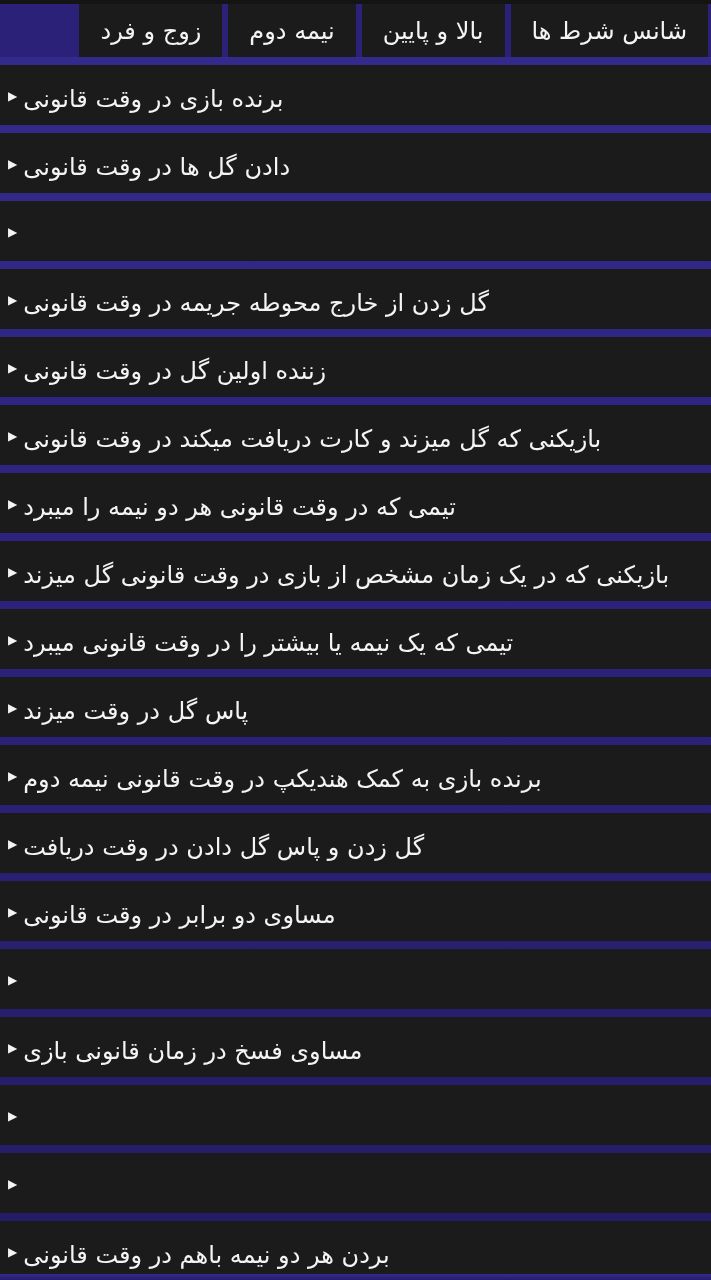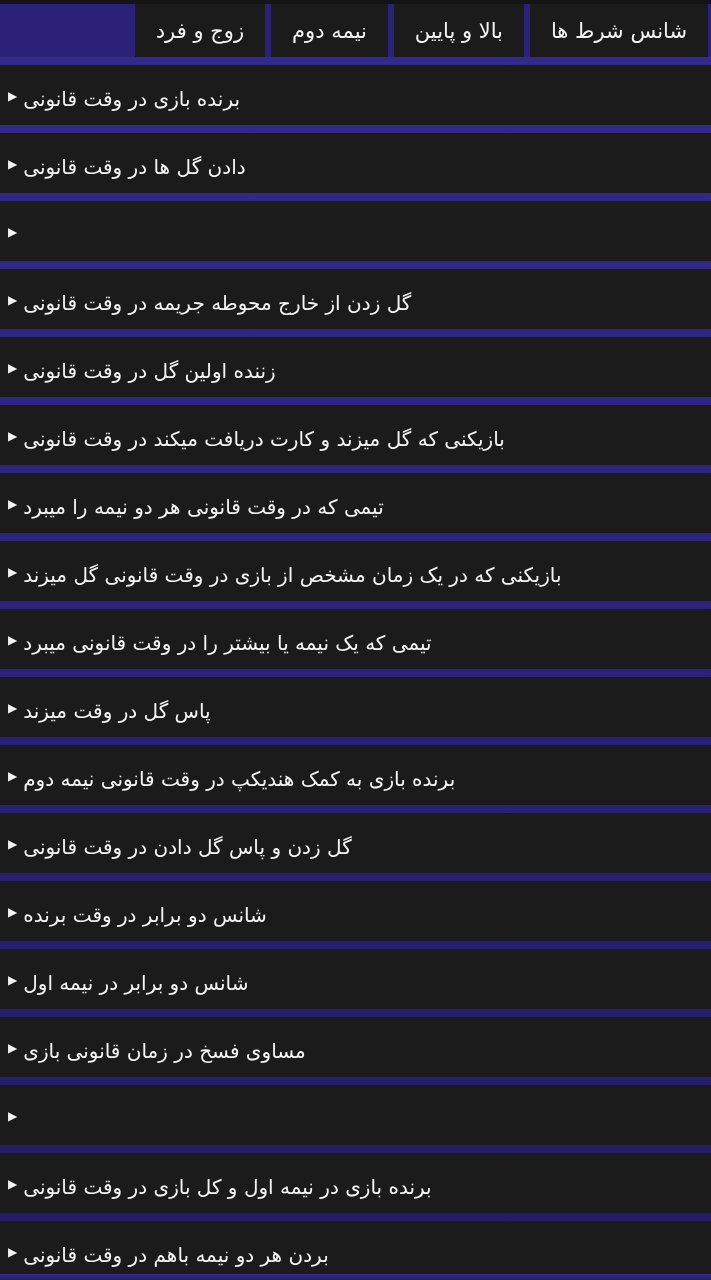--- a/index.html
+++ b/index.html
@@ -26,21 +26,21 @@
     background:var(--accent);
     align-items:stretch;
   }
   .tab{
     background:var(--surface);
     color:var(--text);
     display:flex;
     align-items:center;
     justify-content:center;
     padding:0 21px;
-    font-size:21px;
+    font-size:24px;
     white-space:nowrap;
     cursor:pointer;
   }
   .list{
     display:flex;
     flex-direction:column;
     gap:8px;
     padding-top:8px;
     background:linear-gradient(180deg,#332a8c 0%, var(--accent) 55%, #231c63 100%);
     background-color:var(--accent);
@@ -60,21 +60,21 @@
     font-size:12px;
     line-height:1;
     margin-right:6px;
     flex:none;
     transform:translateY(1px);
   }
   .row-label{
     direction:rtl;
     unicode-bidi:isolate;
     color:var(--text);
-    font-size:20px;
+    font-size:24px;
     white-space:nowrap;
     margin-top:8px;
   }
   .bottom-strip{
     position:absolute;
     left:0;bottom:0;
     width:100%;height:6px;
     background:linear-gradient(180deg,#352b8e 0%, #241d66 100%);
     z-index:5;
   }
@@ -154,45 +154,43 @@
     <span class="row-label">پاس گل در وقت میزند</span>
   </div>
 
   <div class="row">
     <span class="expand-icon">▶</span>
     <span class="row-label">برنده بازی به کمک هندیکپ در وقت قانونی نیمه دوم</span>
   </div>
 
   <div class="row">
     <span class="expand-icon">▶</span>
-    <span class="row-label">گل زدن و پاس گل دادن در وقت قانونی</span>
+    <span class="row-label">گل زدن و پاس گل دادن در وقت دریافت</span>
   </div>
 
   <div class="row">
     <span class="expand-icon">▶</span>
-    <span class="row-label">شانس دو برابر در وقت برنده</span>
+    <span class="row-label">مساوی دو برابر در وقت قانونی</span>
   </div>
 
   <div class="row">
     <span class="expand-icon">▶</span>
-    <span class="row-label">شانس دو برابر در نیمه اول</span>
   </div>
 
   <div class="row">
     <span class="expand-icon">▶</span>
     <span class="row-label">مساوی فسخ در زمان قانونی بازی</span>
   </div>
 
   <div class="row">
     <span class="expand-icon">▶</span>
   </div>
 
   <div class="row">
     <span class="expand-icon">▶</span>
-    <span class="row-label">برنده بازی در نیمه اول و کل بازی در وقت قانونی</span>
   </div>
 
   <div class="row">
     <span class="expand-icon">▶</span>
     <span class="row-label">بردن هر دو نیمه باهم در وقت قانونی</span>
   </div>
 </div>
 
   <div class="bottom-strip"></div>
 </div>

